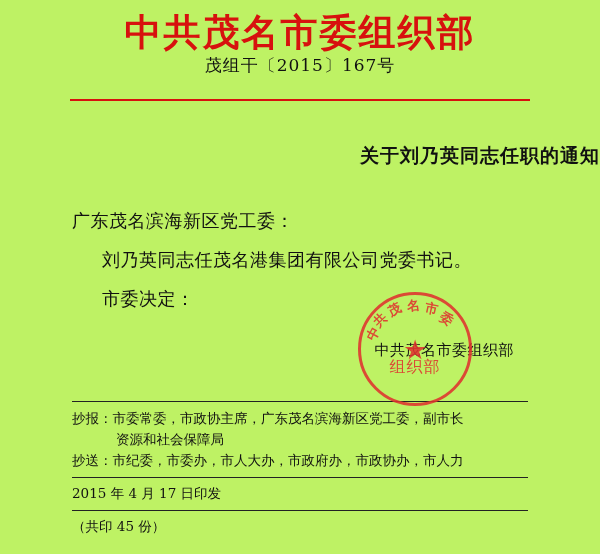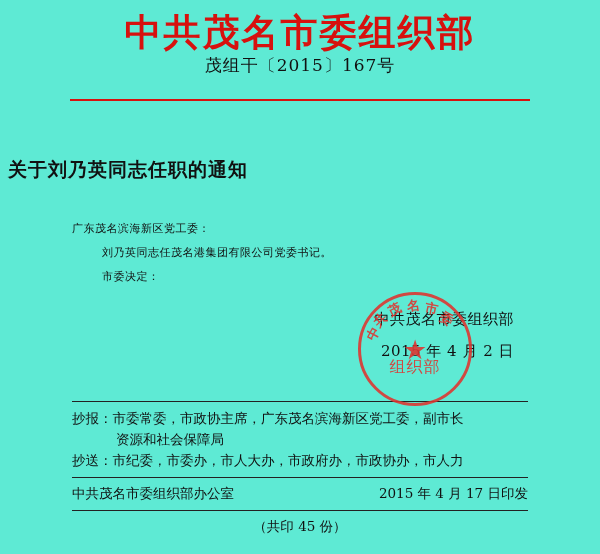--- a/index.html
+++ b/index.html
@@ -12,21 +12,21 @@
     background: #fdfdfb;
     font-family: "DejaVu Sans", "Liberation Sans", sans-serif;
     overflow: hidden;
     position: relative;
   }
   .page {
     position: relative;
     width: 600px;
     height: 554px;
     box-sizing: border-box;
-    background: #5eead4;
+    background: #bef264;
   }
   
   .masthead {
     text-align: center;
     color: #d7110e;
     font-family: "DejaVu Serif", "Liberation Serif", serif;
     font-weight: bold;
     font-size: 37px;
     letter-spacing: 2px;
     padding-top: 10px;
@@ -42,34 +42,33 @@
     letter-spacing: 1px;
   }
   
   .red-rule {
     height: 2px;
     background: #d7110e;
     margin: 22px 70px 0 70px;
   }
   
   .subject {
-    text-align: left;
+    text-align: right;
     font-family: "DejaVu Serif", "Liberation Serif", serif;
     font-weight: bold;
     font-size: 19px;
     color: #111;
-    margin-top: 56px;
+    margin-top: 42px;
     letter-spacing: 1px;
-    padding-left: 8px;
   }
   
   .body-block {
     margin: 34px 72px 0 72px;
-    font-family: Liberation Serif, serif;
-    font-size: 11px;
+    font-family: Liberation Mono, monospace;
+    font-size: 18px;
     color: #111;
     line-height: 2.15;
     letter-spacing: 0.5px;
   }
   .indent-1 {
     text-indent: 0;
   }
   .indent-2 {
     text-indent: 30px;
   }
@@ -158,21 +157,21 @@
   .cc-line-wrap {
     text-indent: 44px;
   }
   .issue-row {
     display: flex;
     justify-content: space-between;
     align-items: center;
     padding: 7px 0 7px 0;
   }
   .copies {
-    text-align: center;
+    text-align: left;
     padding-top: 7px;
     font-size: 13.5px;
   }
 </style>
 </head>
 <body>
 
 <div class="page">
 
   <div class="masthead">中共茂名市委组织部</div>
@@ -184,21 +183,20 @@
   <div class="subject">关于刘乃英同志任职的通知</div>
 
   <div class="body-block">
     <div class="indent-1">广东茂名滨海新区党工委：</div>
     <div class="indent-2">刘乃英同志任茂名港集团有限公司党委书记。</div>
     <div class="indent-2">市委决定：</div>
   </div>
 
   <div class="signature">
     <div>中共茂名市委组织部</div>
-    <div>2015 年 4 月 2 日</div>
   </div>
 
   <div class="seal">
     <div class="seal-inner"></div>
     <div class="seal-star">★</div>
     <div class="seal-char" style="left:6px; top:30px; transform:rotate(-62deg);">中</div>
     <div class="seal-char" style="left:13px; top:16px; transform:rotate(-44deg);">共</div>
     <div class="seal-char" style="left:27px; top:6px; transform:rotate(-28deg);">茂</div>
     <div class="seal-char" style="left:46px; top:2px; transform:rotate(-8deg);">名</div>
     <div class="seal-char" style="left:64px; top:5px; transform:rotate(12deg);">市</div>
@@ -212,20 +210,19 @@
       <div class="cc-line">
         <span>抄报：</span><span>市委常委，市政协主席，广东茂名滨海新区党工委，副市长</span>
       </div>
       <div class="cc-line cc-line-wrap">资源和社会保障局</div>
       <div class="cc-line">
         <span>抄送：</span><span>市纪委，市委办，市人大办，市政府办，市政协办，市人力</span>
       </div>
     </div>
     <div class="hr-black"></div>
     <div class="issue-row">
-      <span>中共茂名市委组织部办公室</span>
       <span>2015 年 4 月 17 日印发</span>
     </div>
     <div class="hr-black"></div>
     <div class="copies">（共印 45 份）</div>
   </div>
 
 </div>
 
 </body></html>

